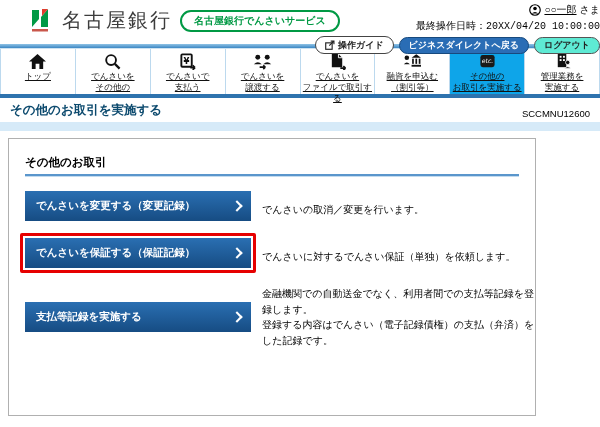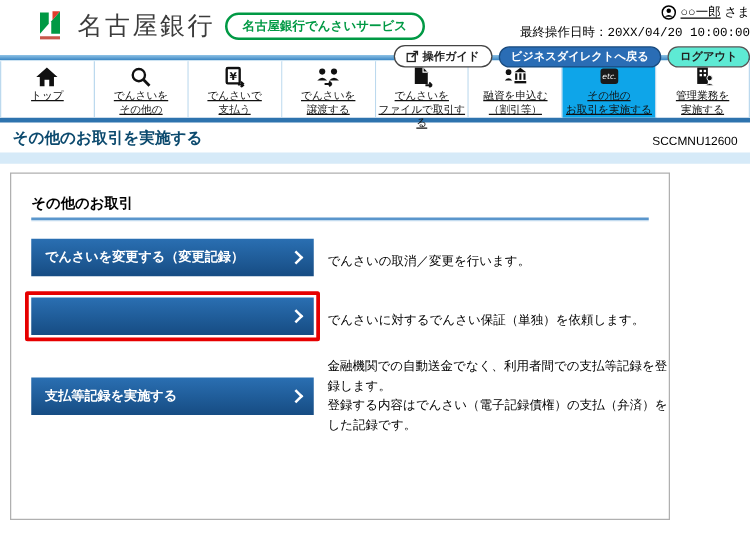--- a/index.html
+++ b/index.html
@@ -226,20 +226,21 @@
         <span>でんさいを変更する（変更記録）</span>
         <span class="chevron"></span>
       </button>
     </div>
     <div class="action-desc desc-center">でんさいの取消／変更を行います。</div>
   </div>
 
   <div class="action-row row-gap2">
     <div class="btn-wrap">
       <button class="action-btn">
+        <span>でんさいを保証する（保証記録）</span>
         <span class="chevron"></span>
       </button>
       <div class="red-frame"></div>
     </div>
     <div class="action-desc desc-center">でんさいに対するでんさい保証（単独）を依頼します。</div>
   </div>
 
   <div class="action-row row-gap2">
     <div class="btn-wrap">
       <button class="action-btn">

